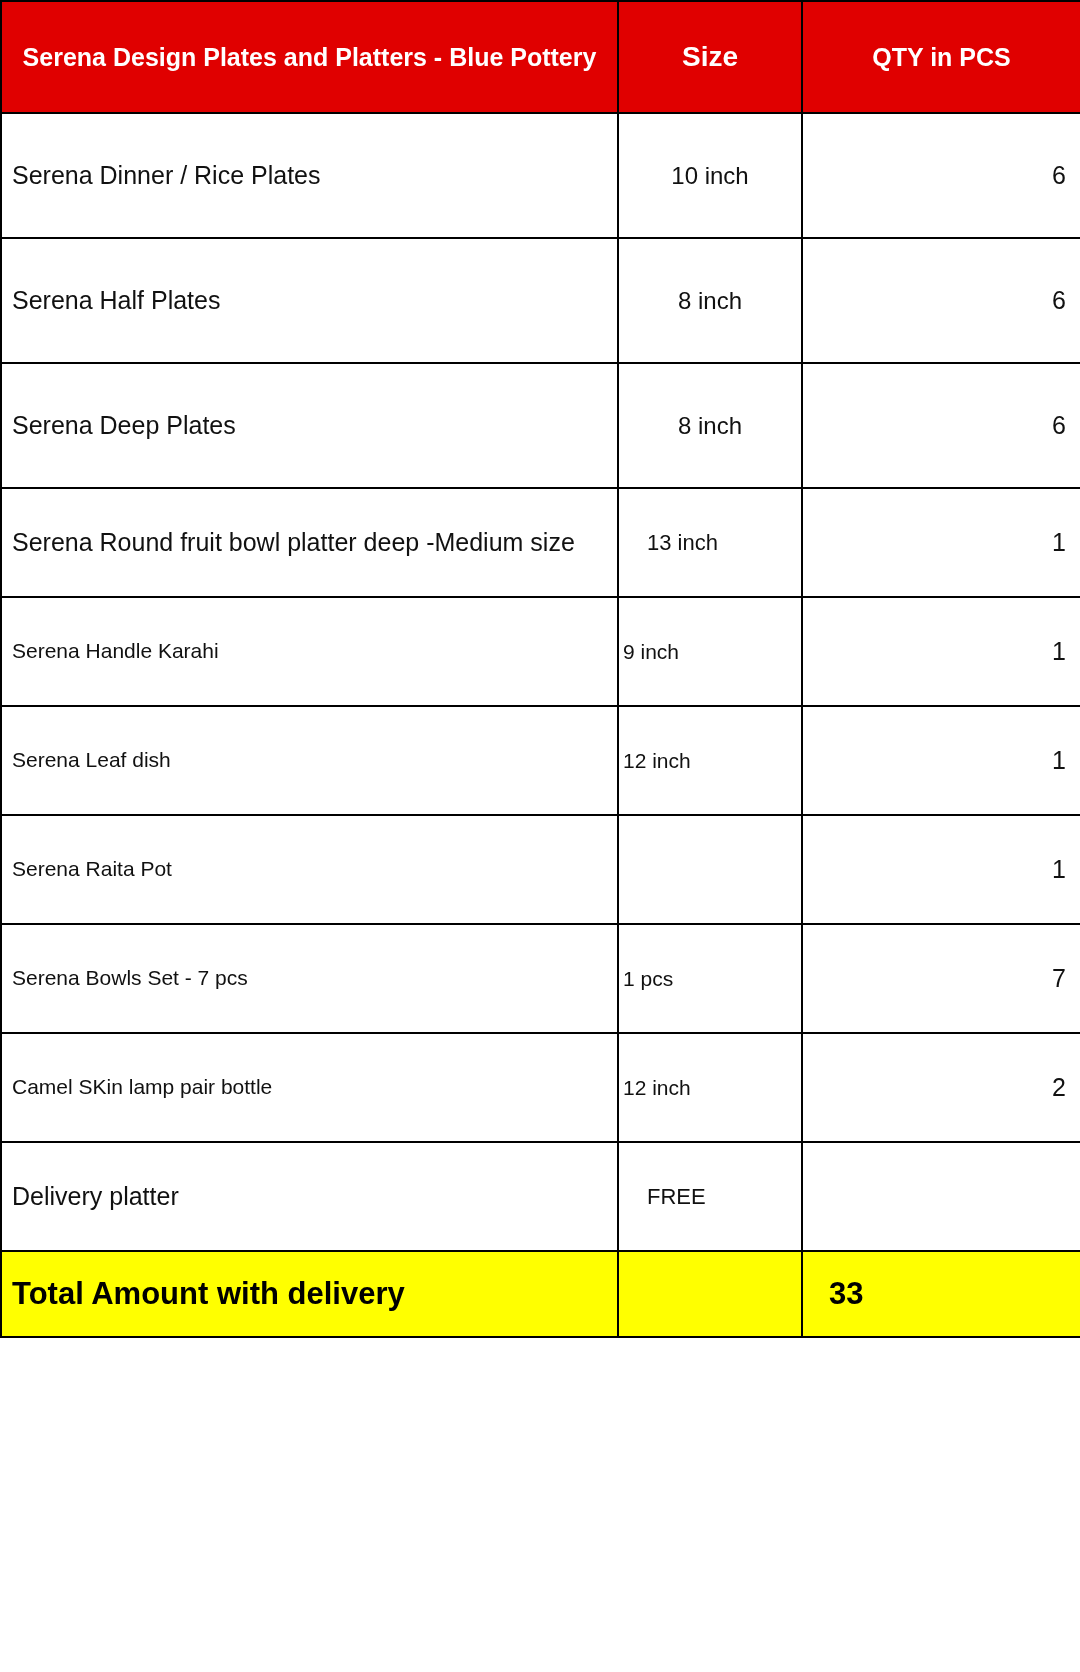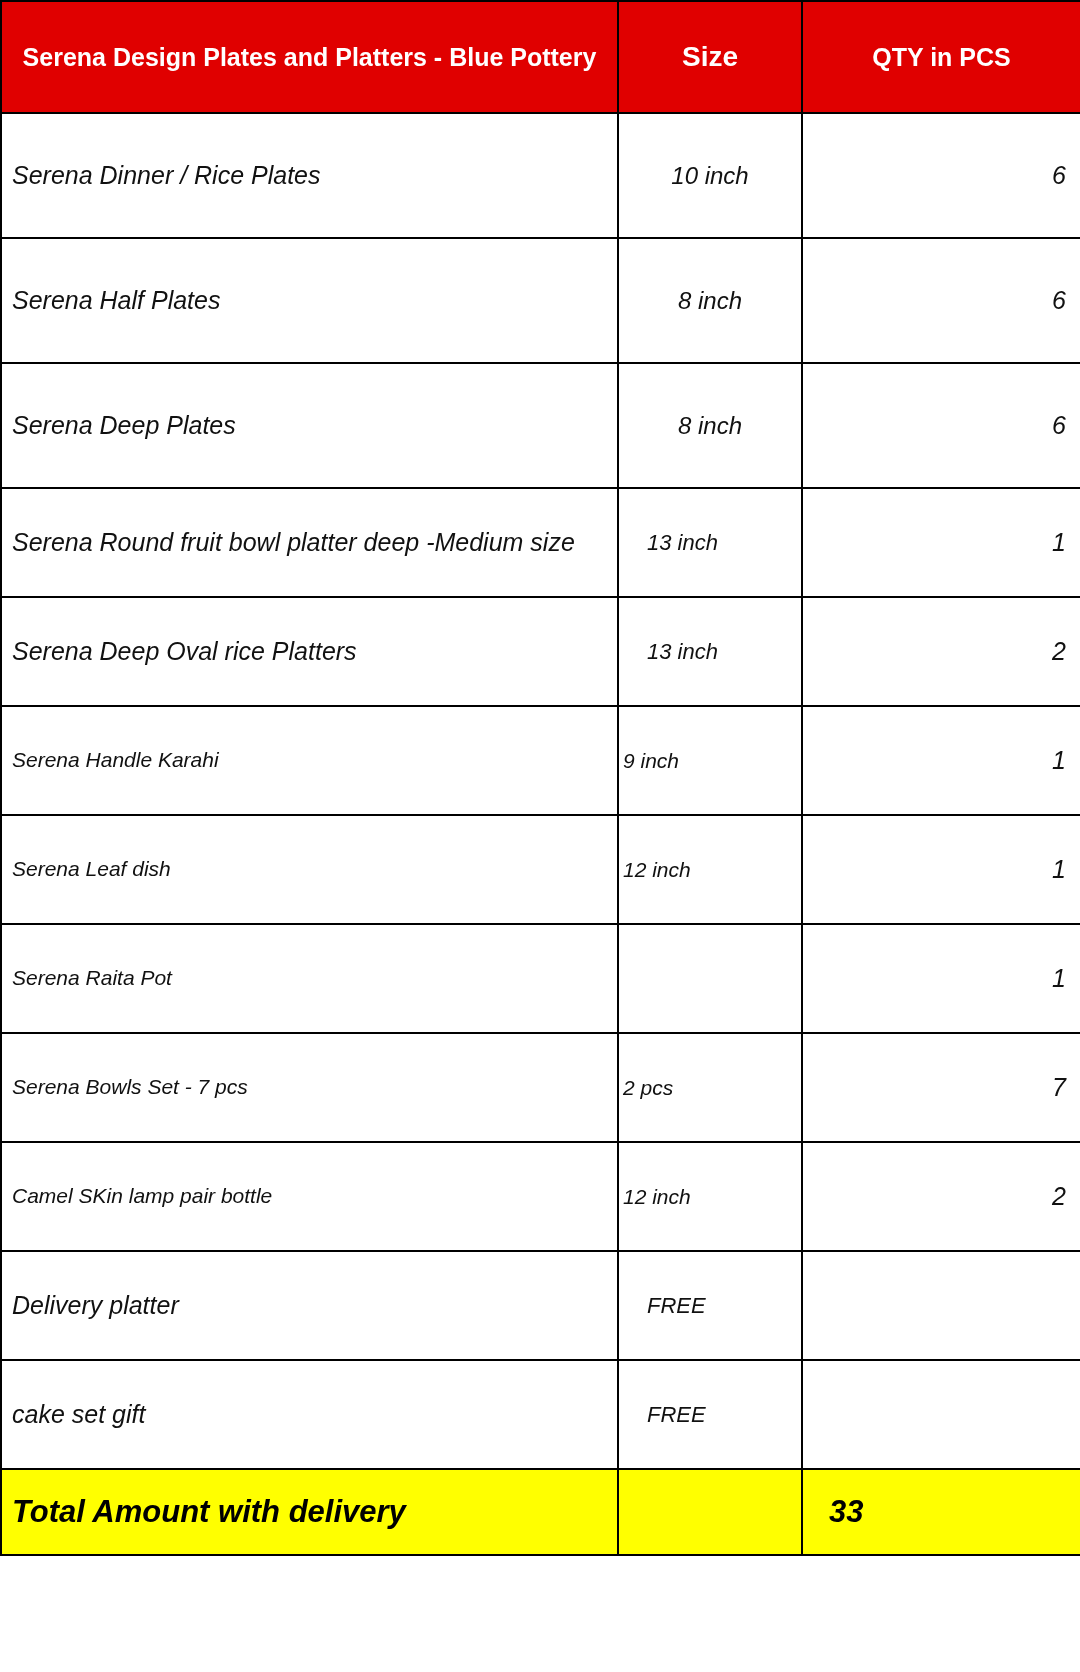--- a/index.html
+++ b/index.html
@@ -46,21 +46,20 @@
   }
   thead th.h-name { font-size: 25px; }
   thead th.h-size { font-size: 28px; }
   thead th.h-qty  { font-size: 25px; }
 
   
   tbody td {
     background: #ffffff;
     color: #111111;
     padding: 8px 10px;
-    font-style: italic;
   }
   td.name-cell {
     text-align: left;
     font-size: 25px;
     line-height: 1.25;
   }
   td.size-cell {
     text-align: center;
     font-size: 24px;
   }
@@ -124,57 +123,47 @@
       <tr>
         <td class="name-cell">Serena Deep Plates</td>
         <td class="size-cell">8 inch</td>
         <td class="qty-cell">6</td>
       </tr>
       <tr class="mid compact">
         <td class="name-cell">Serena Round fruit bowl platter deep -Medium size</td>
         <td class="size-cell">13 inch</td>
         <td class="qty-cell">1</td>
       </tr>
-      <tr class="mid compact">
-        <td class="name-cell">Serena Deep Oval rice Platters</td>
-        <td class="size-cell">13 inch</td>
-        <td class="qty-cell">2</td>
-      </tr>
       <tr class="small compact">
         <td class="name-cell">Serena Handle Karahi</td>
         <td class="size-cell">9 inch</td>
         <td class="qty-cell">1</td>
       </tr>
       <tr class="small compact">
         <td class="name-cell">Serena Leaf dish</td>
         <td class="size-cell">12 inch</td>
         <td class="qty-cell">1</td>
       </tr>
       <tr class="small compact">
         <td class="name-cell">Serena Raita Pot</td>
         <td class="size-cell"></td>
         <td class="qty-cell">1</td>
       </tr>
       <tr class="small compact">
         <td class="name-cell">Serena Bowls Set - 7 pcs</td>
-        <td class="size-cell">2 pcs</td>
+        <td class="size-cell">1 pcs</td>
         <td class="qty-cell">7</td>
       </tr>
       <tr class="small compact">
         <td class="name-cell">Camel SKin lamp pair bottle</td>
         <td class="size-cell">12 inch</td>
         <td class="qty-cell">2</td>
       </tr>
       <tr class="mid compact">
         <td class="name-cell">Delivery platter</td>
-        <td class="size-cell">FREE</td>
-        <td class="qty-cell"></td>
-      </tr>
-      <tr class="mid compact">
-        <td class="name-cell">cake set gift</td>
         <td class="size-cell">FREE</td>
         <td class="qty-cell"></td>
       </tr>
       <tr class="total">
         <td class="name-cell">Total Amount with delivery</td>
         <td class="size-cell"></td>
         <td class="qty-cell">33</td>
       </tr>
     </tbody>
   </table>

